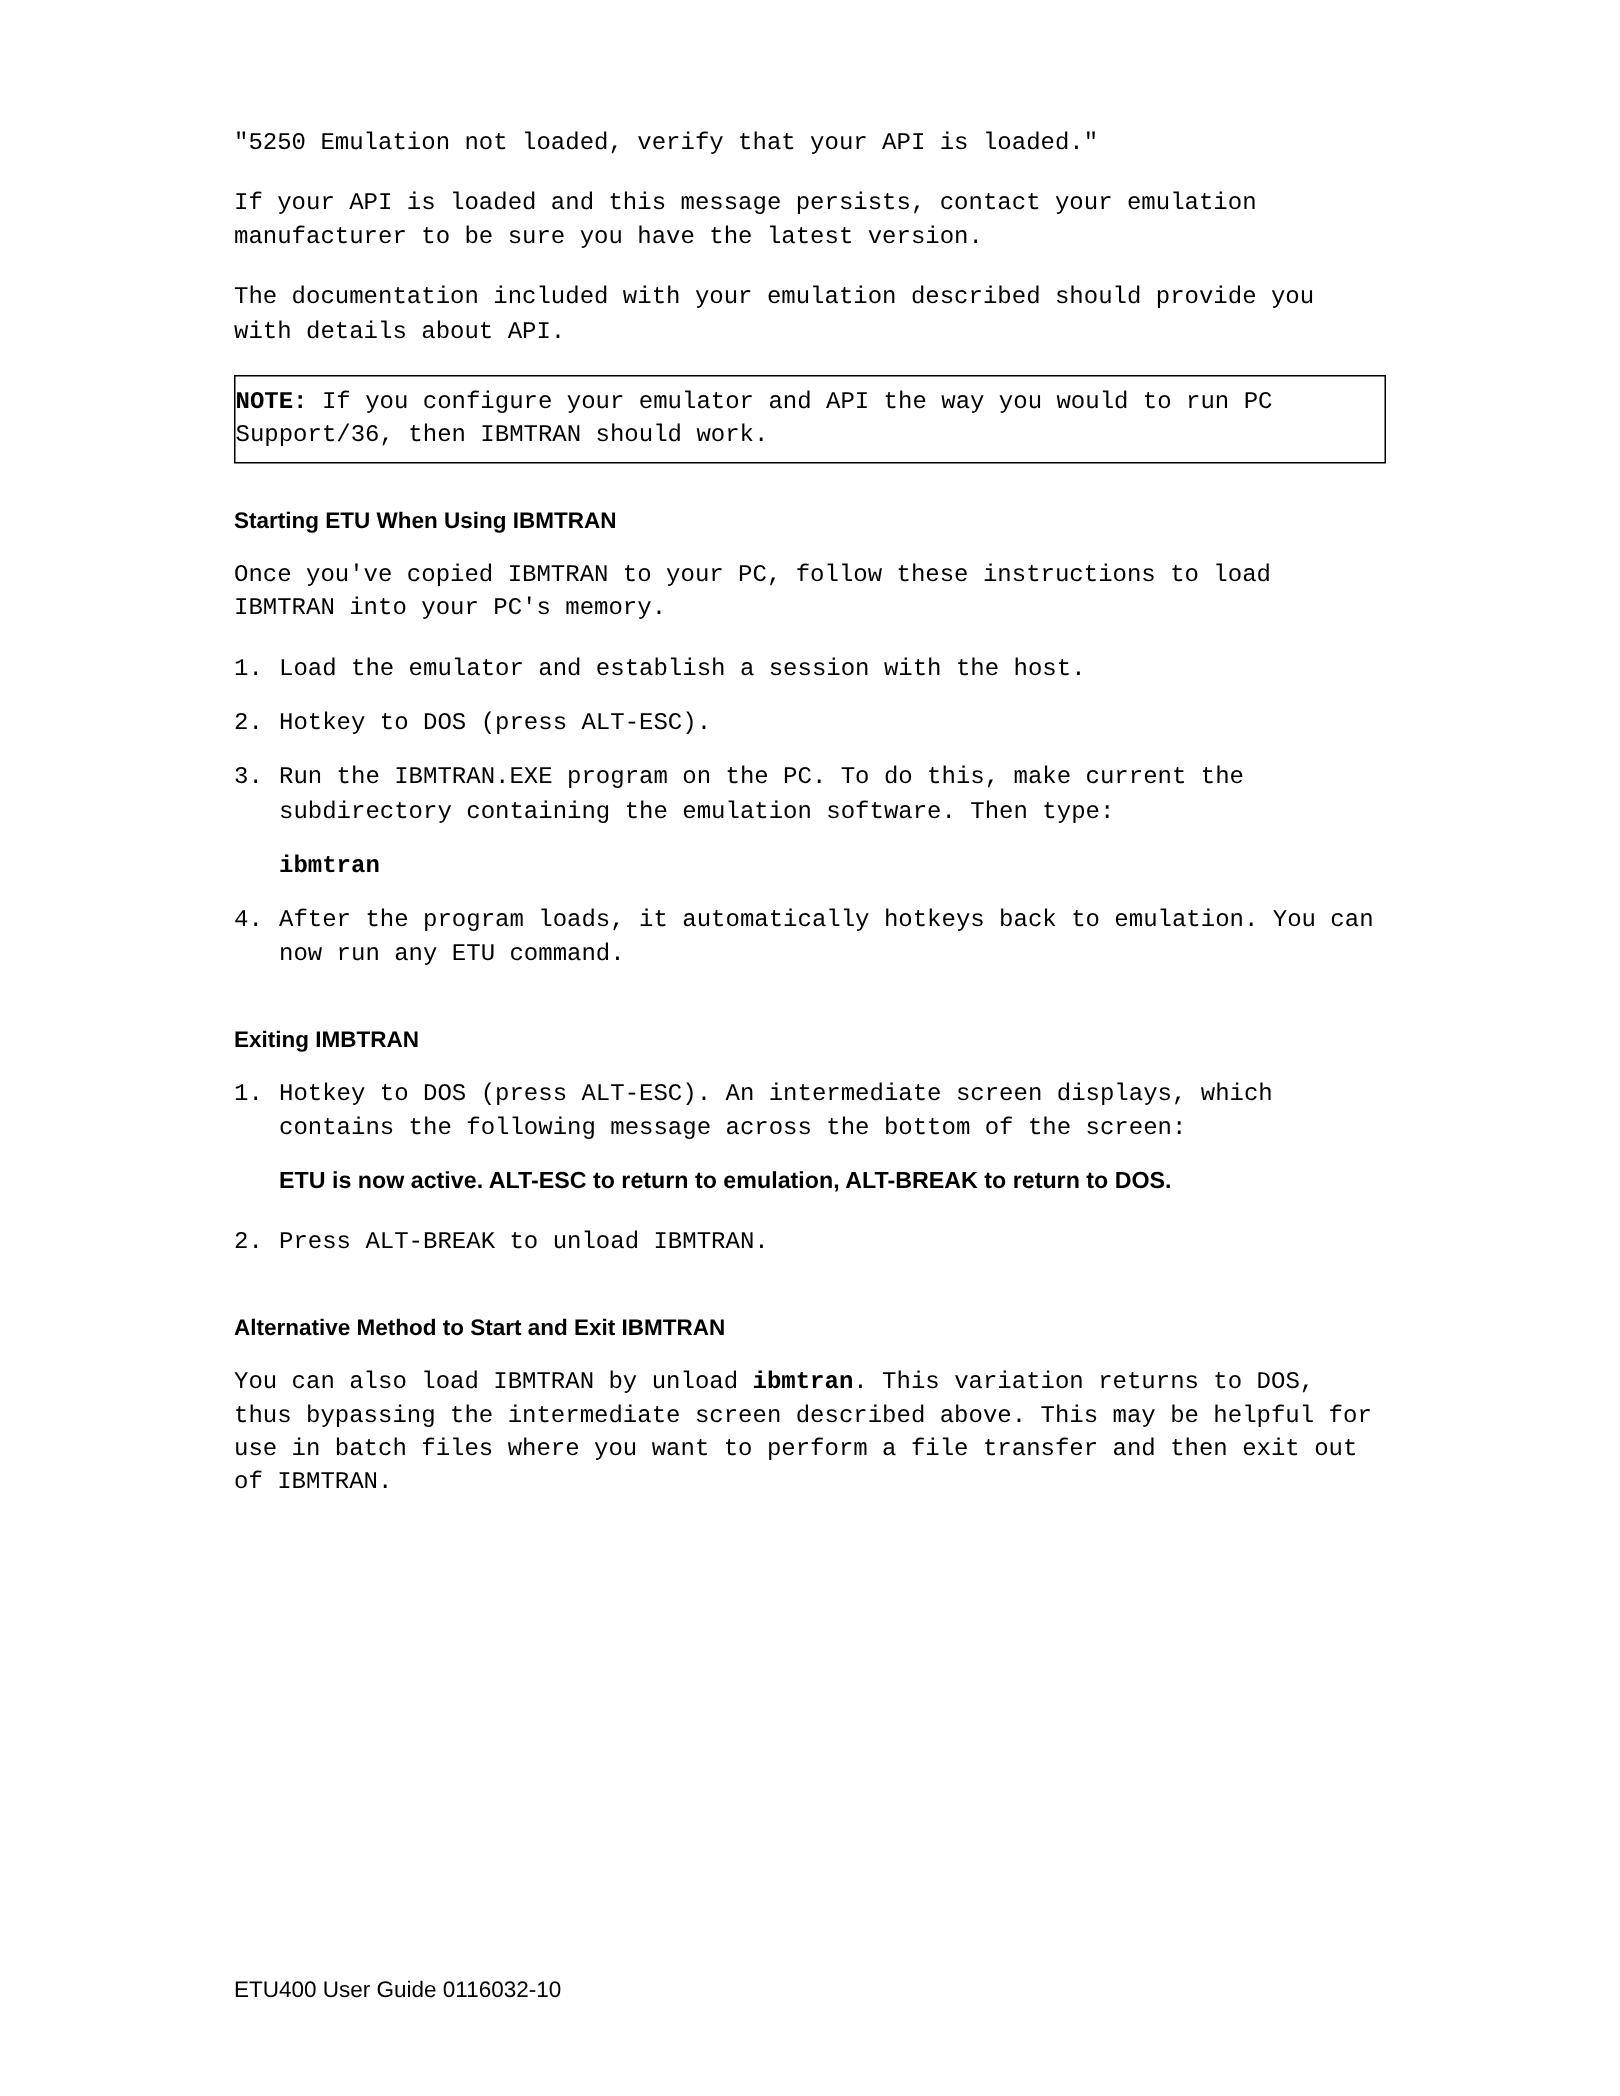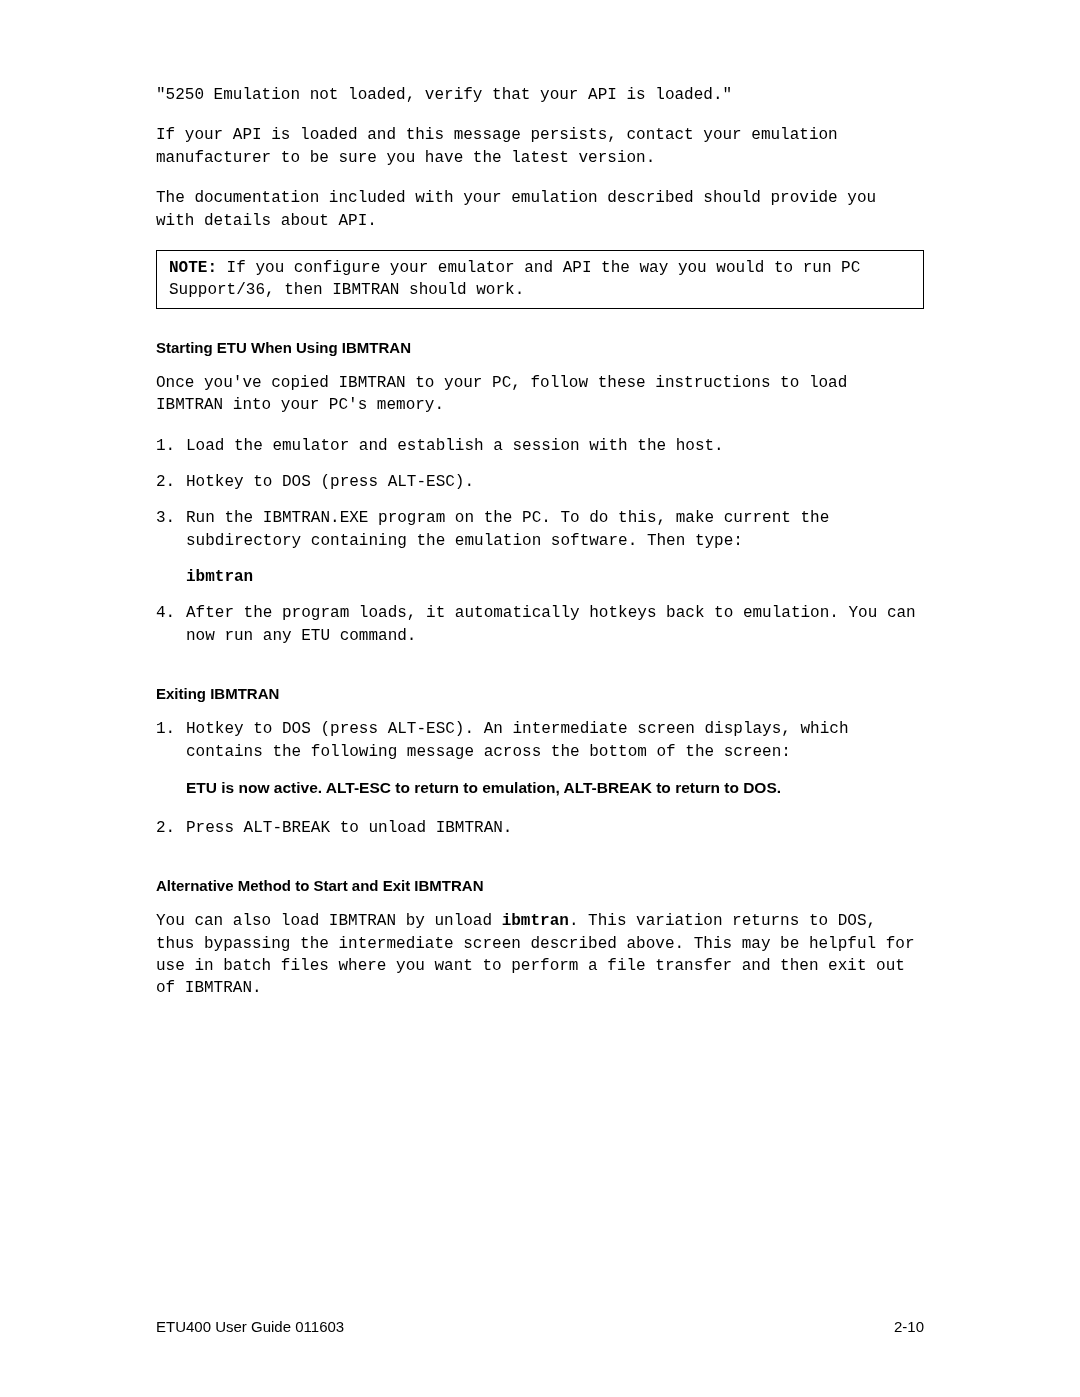--- a/index.html
+++ b/index.html
@@ -26,21 +26,21 @@
     font-weight: bold;
     font-size: 15px;
     margin-top: 28px;
     margin-bottom: 14px;
   }
   .para {
     margin-bottom: 18px;
   }
   .note-box {
     border: 1px solid #000;
-    padding: 6px 12px;
+    padding: 6px 0;
     margin-bottom: 10px;
     font-family: "Courier New", Courier, monospace;
   }
   .note-label {
     font-weight: bold;
   }
   .list-item {
     display: flex;
     margin-bottom: 14px;
   }
@@ -64,21 +64,21 @@
     font-size: 15.5px;
     margin-left: 30px;
     margin-bottom: 18px;
   }
   .footer {
     position: absolute;
     bottom: 60px;
     left: 156px;
     right: 156px;
     display: flex;
-    justify-content: space-between;
+    justify-content: flex-start;
     font-family: Arial, Helvetica, sans-serif;
     font-size: 15px;
   }
   .footer-right {
     font-weight: normal;
   }
   .inline-bold {
     font-weight: bold;
   }
 </style>
@@ -116,21 +116,21 @@
     <div class="list-body">Run the IBMTRAN.EXE program on the PC. To do this, make current the subdirectory containing the emulation software. Then type:</div>
   </div>
 
   <div class="indent-block mono bold-mono">ibmtran</div>
 
   <div class="list-item mono">
     <div class="list-num">4.</div>
     <div class="list-body">After the program loads, it automatically hotkeys back to emulation. You can now run any ETU command.</div>
   </div>
 
-  <div class="sans-heading" style="margin-top:36px;">Exiting IBMTRAN</div>
+  <div class="sans-heading" style="margin-top:36px;">Exiting IMBTRAN</div>
 
 
   <div class="list-item mono">
     <div class="list-num">1.</div>
     <div class="list-body">Hotkey to DOS (press ALT-ESC). An intermediate screen displays, which contains the following message across the bottom of the screen:</div>
   </div>
 
   <div class="sans-bold-line">ETU is now active. ALT-ESC to return to emulation, ALT-BREAK to return to DOS.</div>
 
   <div class="list-item mono">

